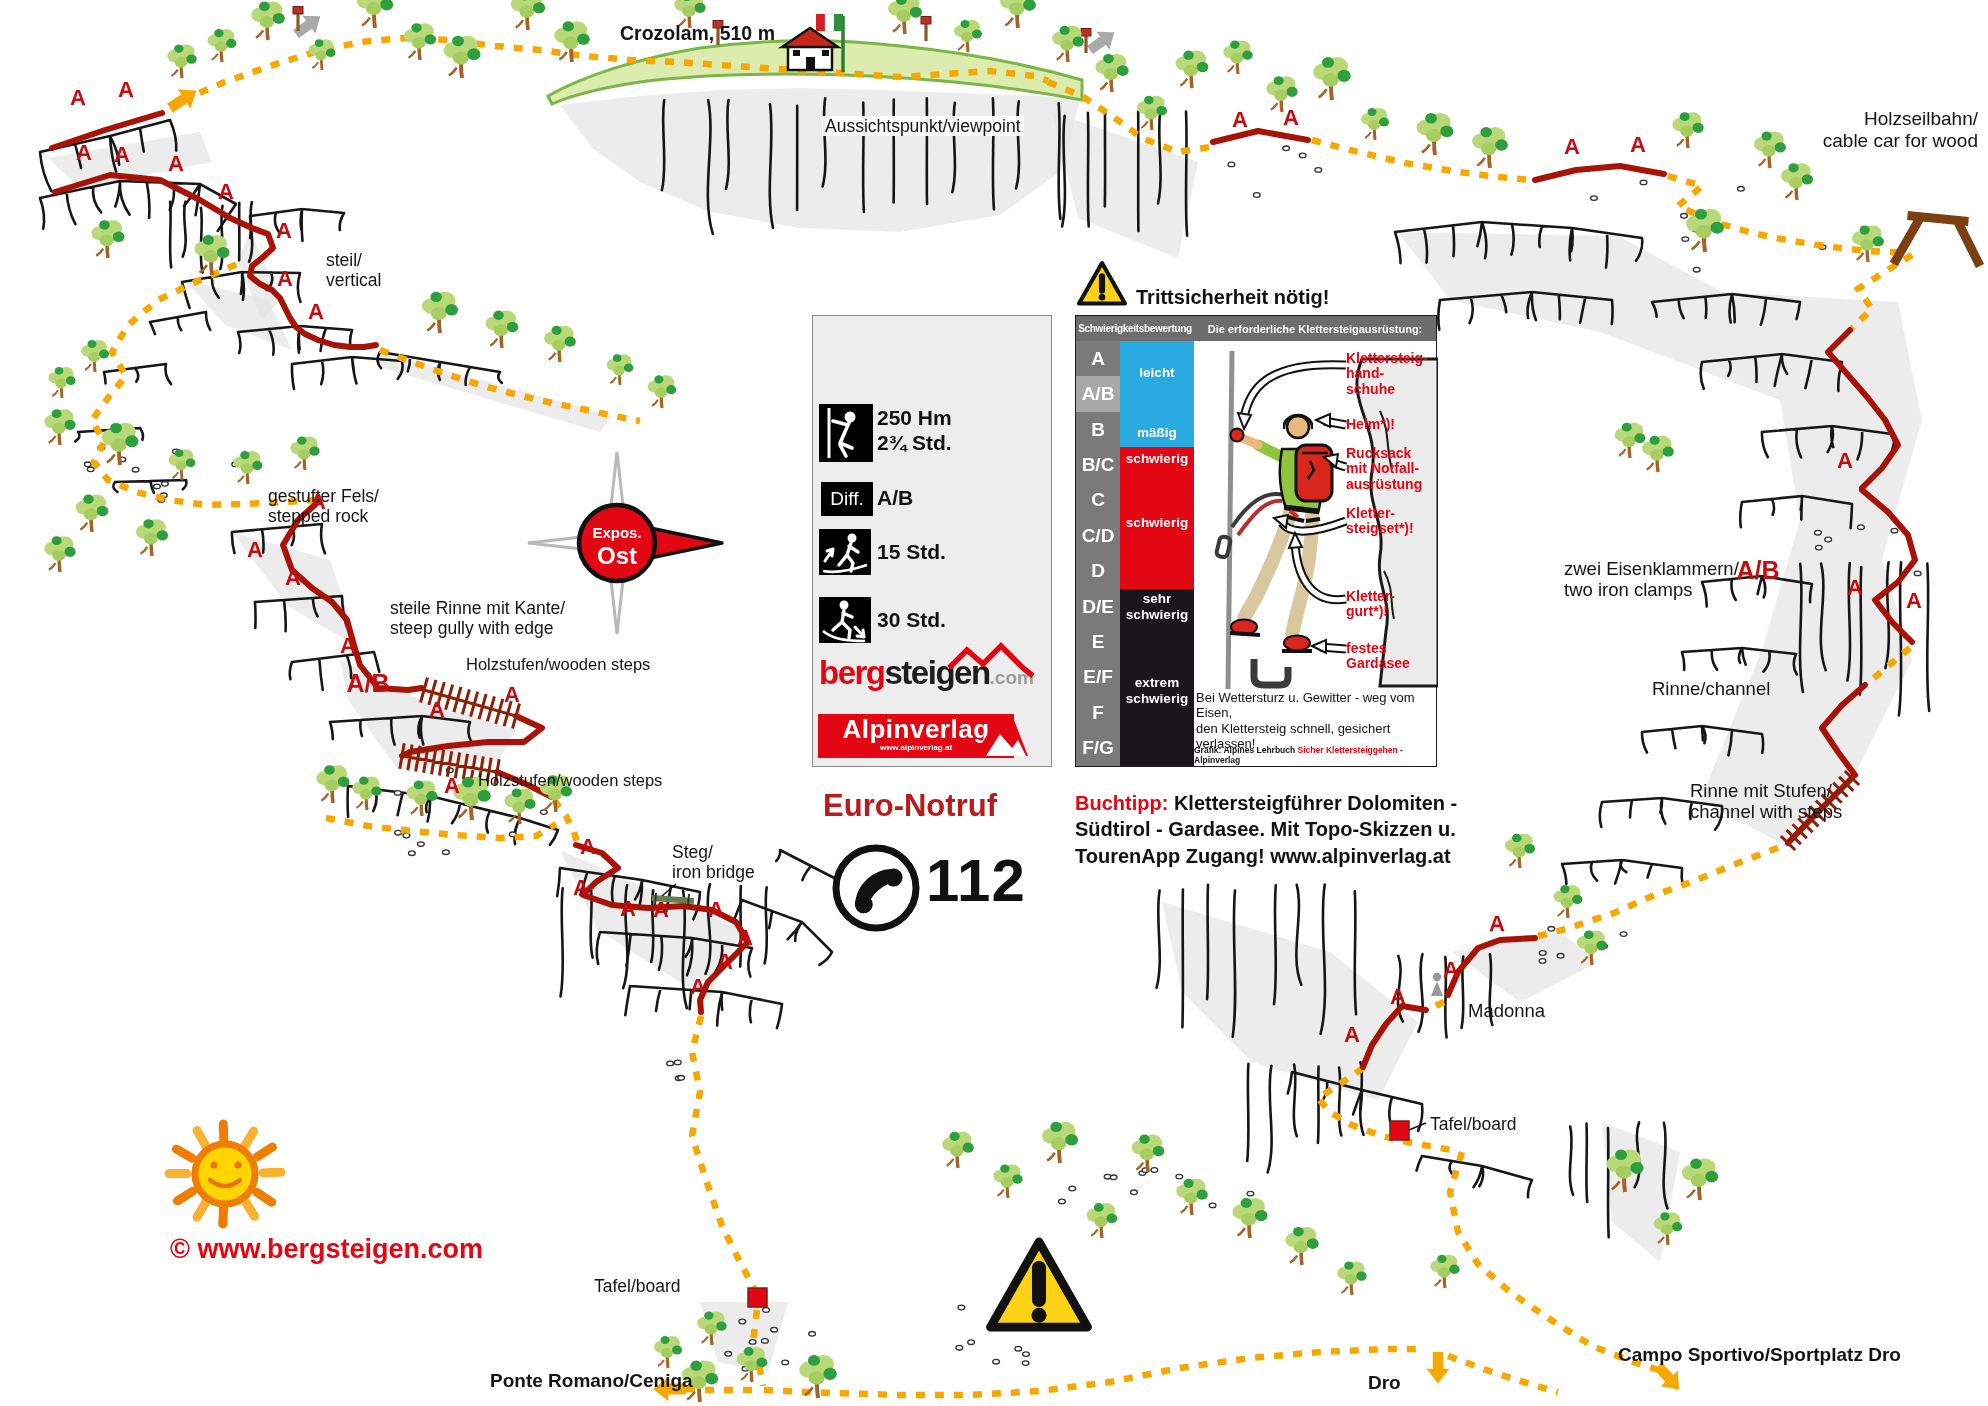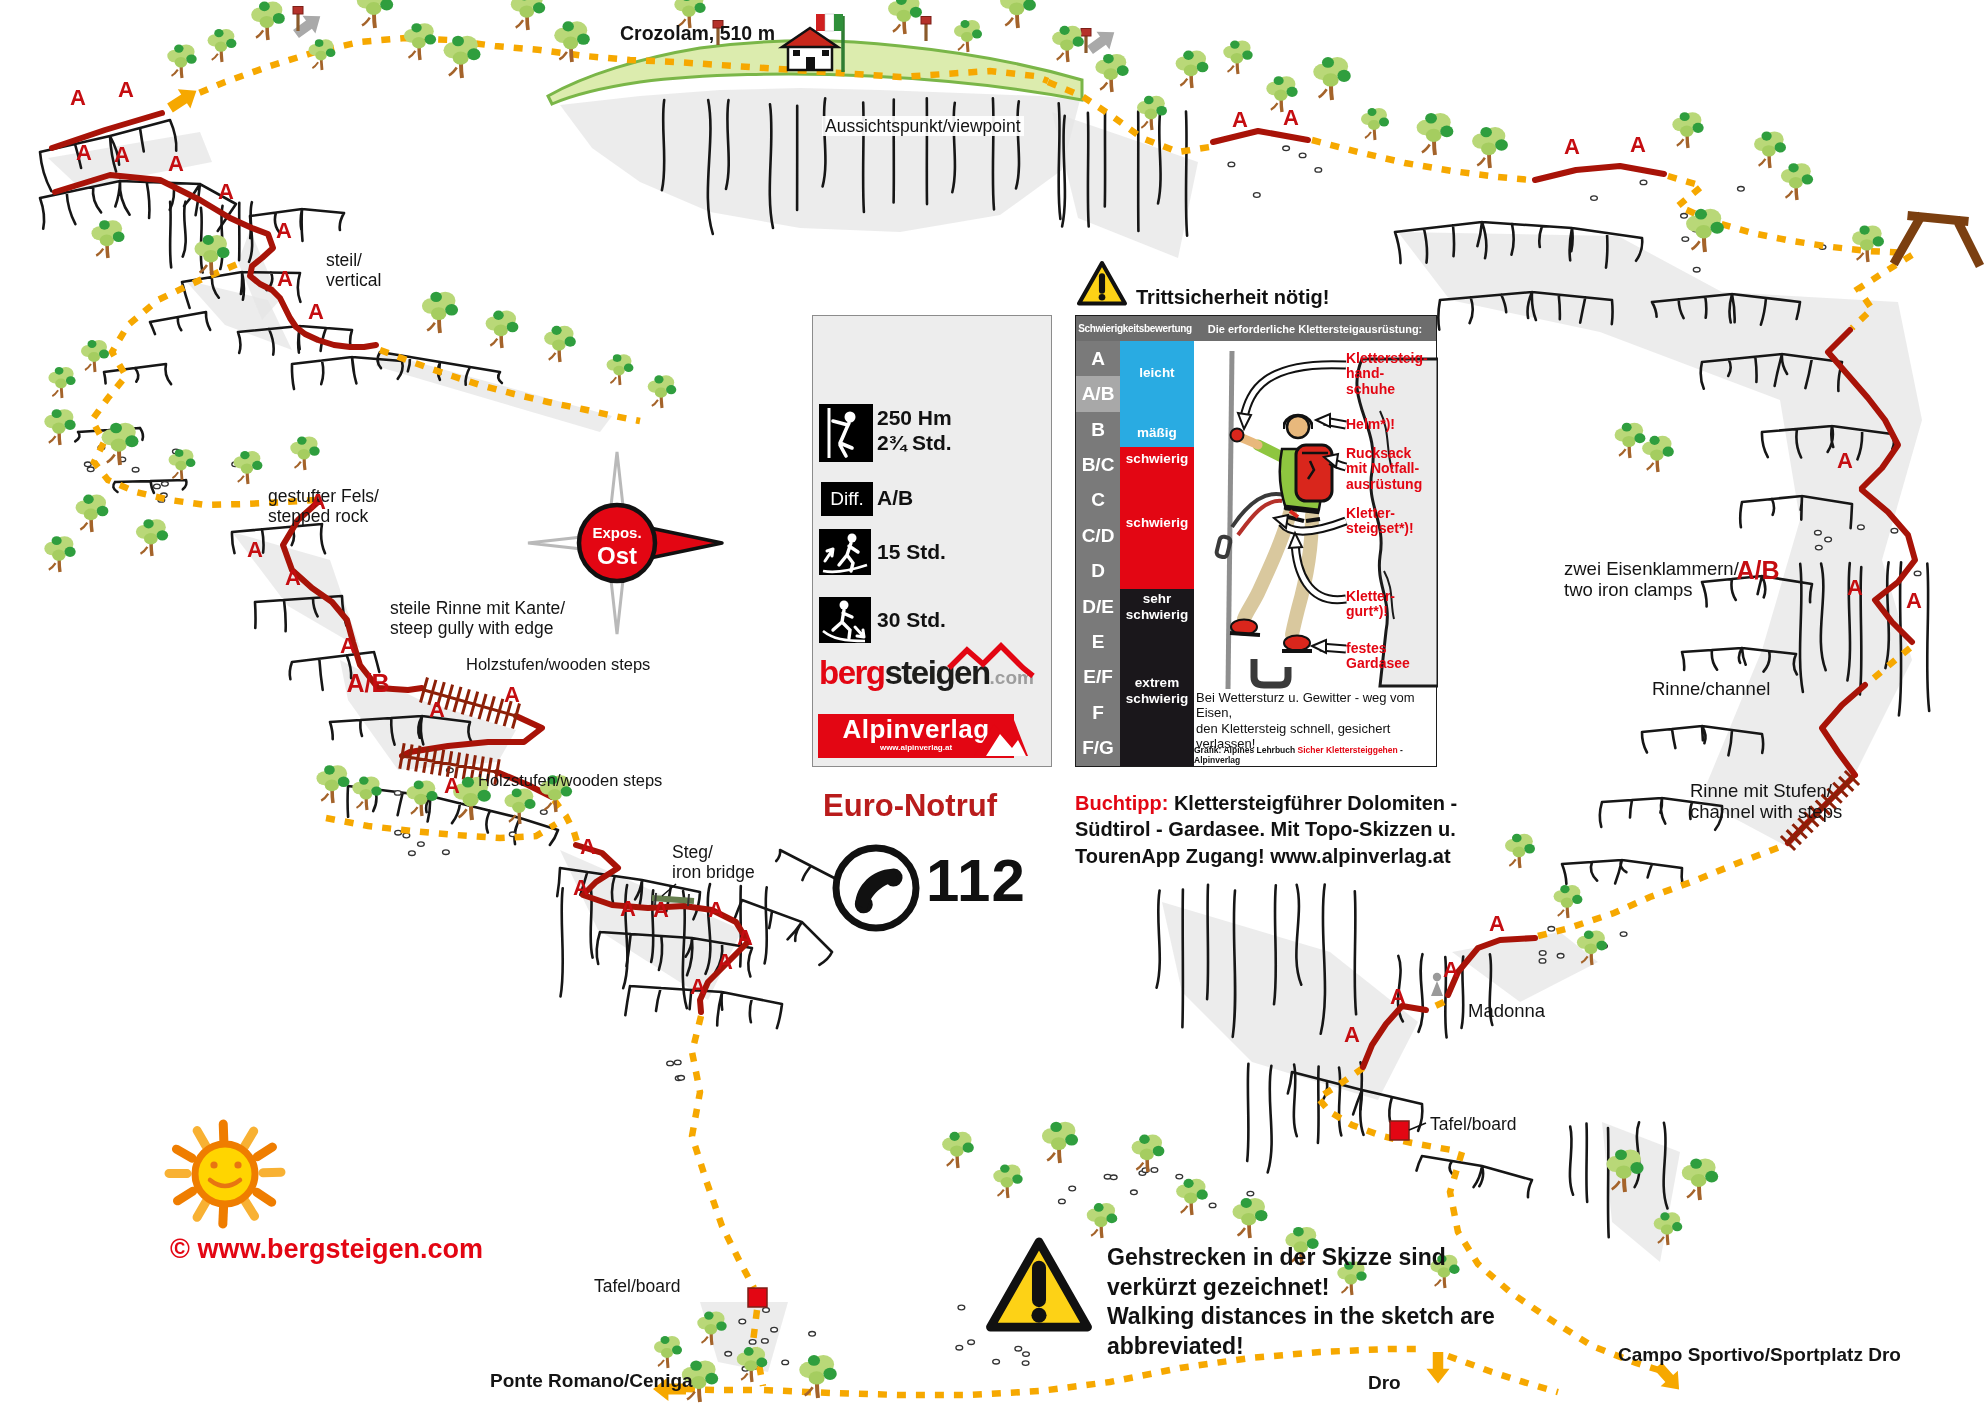--- a/index.html
+++ b/index.html
@@ -388,20 +388,22 @@
         <use href="#tr" transform="translate(1592,965) scale(1.08)"></use>
         <use href="#tr" transform="translate(1625,1192) scale(1.33)"></use>
         <use href="#tr" transform="translate(1668,1245) scale(1.02)"></use>
         <use href="#tr" transform="translate(1700,1200) scale(1.30)"></use>
         <use href="#tr" transform="translate(1520,868) scale(1.07)"></use>
       </svg>
     </div>
 
   <div class="lbl big" style="left:620px;top:22px">Crozolam, 510 m</div>
   <div class="lbl whitebg" style="left:822px;top:116px">Aussichtspunkt/viewpoint</div>
+  <div class="lbl right" style="left:1700px;top:108px;width:278px;font-size:19px">Holzseilbahn/
+cable car for wood</div>
   <div class="lbl" style="left:326px;top:250px">steil/
 vertical</div>
   <div class="lbl" style="left:268px;top:486px">gestufter Fels/
 stepped rock</div>
   <div class="lbl" style="left:390px;top:598px">steile Rinne mit Kante/
 steep gully with edge</div>
   <div class="lbl" style="left:466px;top:655px;font-size:16.5px">Holzstufen/wooden steps</div>
   <div class="lbl" style="left:478px;top:771px;font-size:16.5px">Holzstufen/wooden steps</div>
   <div class="lbl" style="left:1564px;top:558px;font-size:18.5px">zwei Eisenklammern/
 two iron clamps</div>
@@ -609,24 +611,20 @@
   <div id="booktip"><span class="rd">Buchtipp:</span> <span class="txt">Klettersteigführer Dolomiten -
 Südtirol - Gardasee. Mit Topo-Skizzen u.
 TourenApp Zugang! www.alpinverlag.at</span></div>
 
   <div class="warnrow" style="left:985px;top:1235px">
     <svg width="108" height="100" viewBox="0 0 100 92" style="margin-right:14px">
       <polygon points="50,6 95,85 5,85" fill="#fdd216" stroke="#111" stroke-width="8" stroke-linejoin="round"></polygon>
       <path d="M50,30 L50,60" stroke="#111" stroke-width="13" stroke-linecap="round"></path>
       <circle cx="50" cy="74" r="7" fill="#111"></circle>
     </svg>
-    <div class="warntext" style="font-size:23px;line-height:29.5px;margin-top:8px">Gehstrecken in der Skizze sind
-verkürzt gezeichnet!
-Walking distances in the sketch are
-abbreviated!</div>
   </div>
 
   <svg id="sun" width="150" height="120" viewBox="0 0 150 120">
     <g id="rays">
         <line x1="113" y1="62" x2="131" y2="62" stroke="#f8b133" stroke-width="9" stroke-linecap="round" transform="rotate(-1.9091258541448042 75 62)"></line>
         <line x1="107.90896534380867" y1="78" x2="123.49742261192857" y2="87" stroke="#ef7d00" stroke-width="9" stroke-linecap="round" transform="rotate(3.856637954362668 75 62)"></line>
         <line x1="94" y1="89.71281292110203" x2="103" y2="105.30127018922192" stroke="#f8b133" stroke-width="9" stroke-linecap="round" transform="rotate(-2.0752598619437777 75 62)"></line>
         <line x1="75" y1="94" x2="75" y2="112" stroke="#ef7d00" stroke-width="9" stroke-linecap="round" transform="rotate(2.4959352225414477 75 62)"></line>
         <line x1="56.00000000000001" y1="89.71281292110204" x2="47.000000000000014" y2="105.30127018922194" stroke="#f8b133" stroke-width="9" stroke-linecap="round" transform="rotate(-0.057654428150272 75 62)"></line>
         <line x1="42.091034656191326" y1="78" x2="26.50257738807143" y2="87" stroke="#ef7d00" stroke-width="9" stroke-linecap="round" transform="rotate(-2.168030389235355 75 62)"></line>

